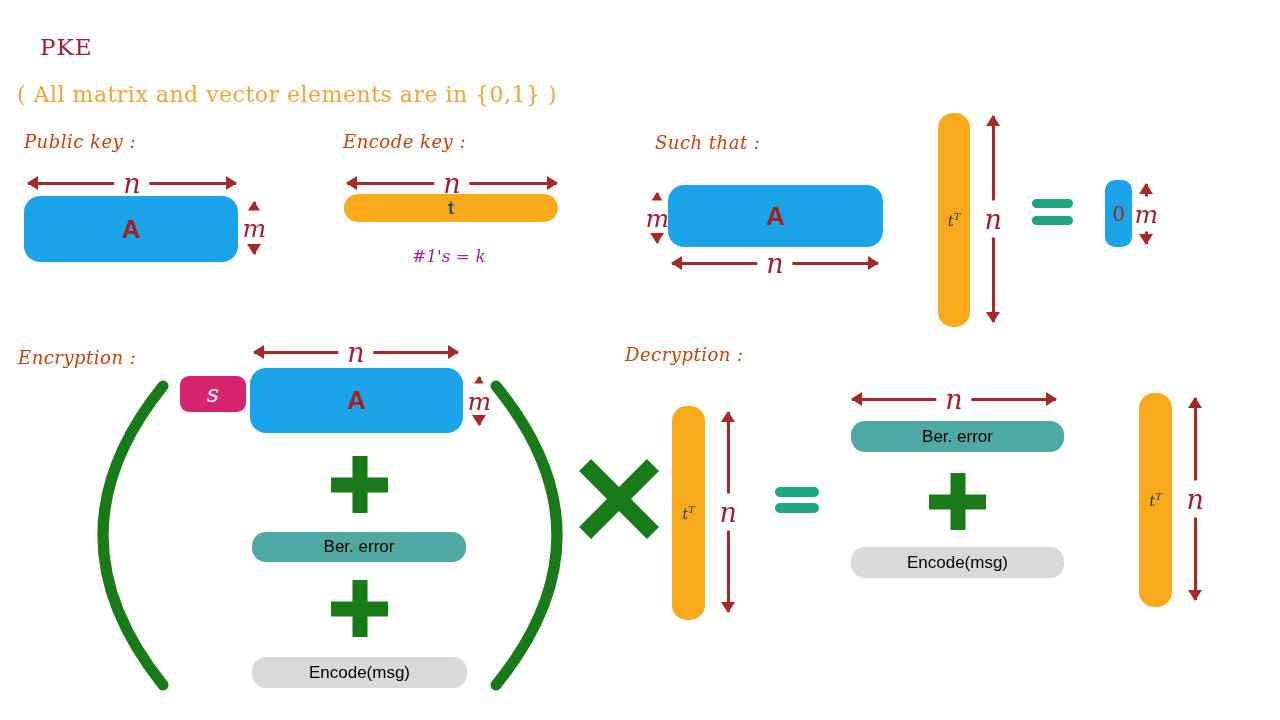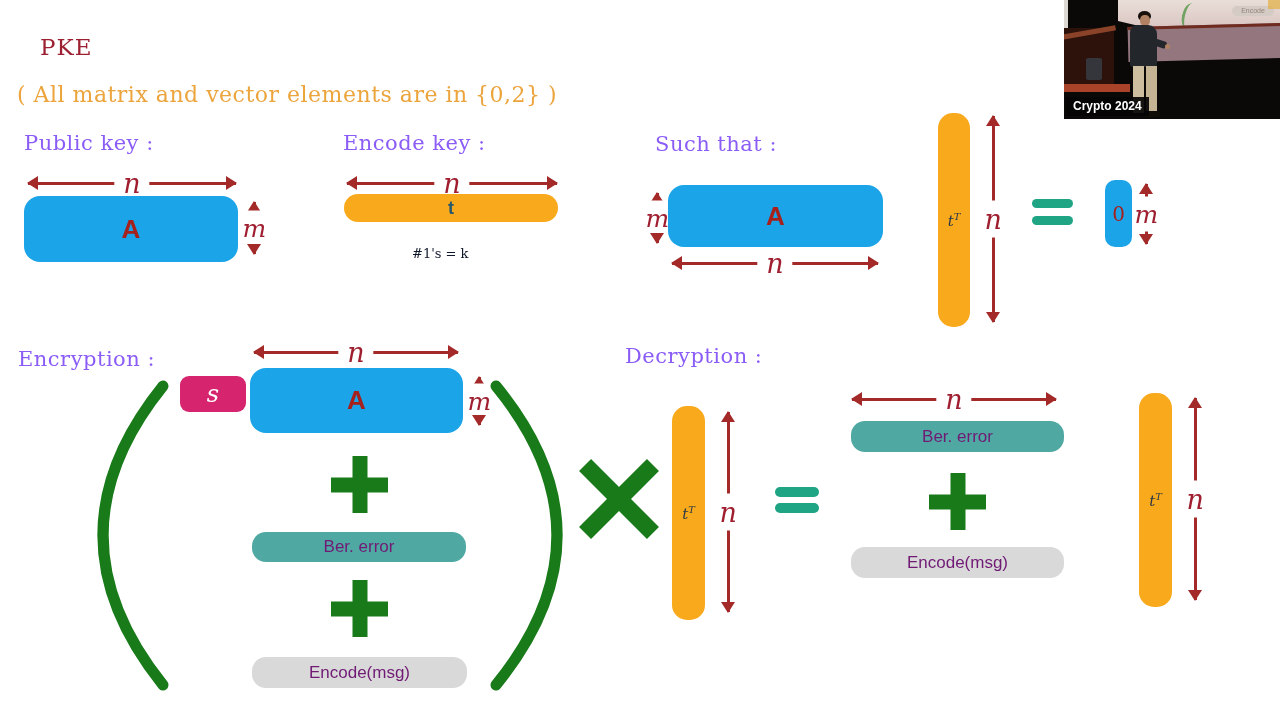--- a/index.html
+++ b/index.html
@@ -2,35 +2,35 @@
 <html><head>
 <meta charset="utf-8">
 <style>
   html,body{margin:0;padding:0;background:#fff;}
   #canvas{position:relative;width:1280px;height:720px;background:#ffffff;overflow:hidden;
           font-family:"DejaVu Serif",serif;}
 
   
   .title{position:absolute;font-size:23px;letter-spacing:1px;color:#9c2031;}
   .subtitle{position:absolute;font-size:22px;letter-spacing:.5px;color:#eca43c;}
-  .hdr{position:absolute;font-size:21px;letter-spacing:.5px;color:#8b5cf6;white-space:nowrap;}
-  .note{position:absolute;font-size:13px;color:#0f172a;}
+  .hdr{position:absolute;font-size:18px;letter-spacing:.5px;color:#c2410c;white-space:nowrap;font-style:italic;}
+  .note{position:absolute;font-size:17px;color:#a21caf;font-style:italic;}
 
   
   .box{position:absolute;display:flex;align-items:center;justify-content:center;}
   .blue{background:#1ba4e8;border-radius:16px;}
   .orangebar{background:#f9a91c;border-radius:14px;}
   .tealbox{background:#4fa9a2;border-radius:14px;}
   .graybox{background:#d9d9d9;border-radius:14px;}
   .sbox{background:#d6246e;border-radius:9px;}
   .Albl{font-family:"Liberation Sans",sans-serif;font-weight:600;font-size:26px;color:#a6201c;}
   .tlbl{font-family:"Liberation Sans",sans-serif;font-weight:700;font-size:18px;color:#27586b;}
   .zlbl{font-size:20px;color:#a6201c;}
   .slbl{font-style:italic;font-size:24px;color:#ffffff;}
-  .boxtxt{font-family:"Liberation Sans",sans-serif;font-size:17px;color:#701a75;}
+  .boxtxt{font-family:"Liberation Sans",sans-serif;font-size:17px;color:#000000;}
   .tT{font-style:italic;font-size:15px;color:#2b3a46;}
   .tT sup{font-size:10px;font-style:italic;}
 
   
   .harrow{position:absolute;height:2.5px;background:#a32a28;}
   .harrow::before{content:"";position:absolute;left:-1px;top:50%;transform:translateY(-50%);
     width:0;height:0;border:7px solid transparent;border-left:0;border-right:11px solid #a32a28;}
   .harrow::after{content:"";position:absolute;right:-1px;top:50%;transform:translateY(-50%);
     width:0;height:0;border:7px solid transparent;border-right:0;border-left:11px solid #a32a28;}
   .varrow{position:absolute;width:2.5px;background:#a32a28;}
@@ -83,21 +83,21 @@
   .v-shoe{position:absolute;left:80px;top:111px;width:16px;height:6px;background:#100c08;border-radius:2px;}
   .v-caption{position:absolute;left:2px;top:97px;background:rgba(5,5,5,.92);color:#fff;
     font-size:12px;font-weight:700;padding:2px 7px 3px;}
 </style>
 </head>
 <body>
 
 <div id="canvas">
 
   <div class="title" style="left:40px;top:34px">PKE</div>
-  <div class="subtitle" style="left:17px;top:82px">( All matrix and vector elements are in {0,2} )</div>
+  <div class="subtitle" style="left:17px;top:82px">( All matrix and vector elements are in {0,1} )</div>
 
   <div class="hdr" style="left:24px;top:131px">Public key :</div>
   <div class="harrow" style="left:28px;top:182px;width:208px">
     <span class="dim">n</span>
   </div>
   <div class="box blue" style="left:24px;top:196px;width:214px;height:66px">
     <span class="Albl">A</span>
   </div>
   <div class="varrow" style="left:253px;top:202px;height:52px">
     <span class="dim vdim">m</span>
@@ -192,35 +192,14 @@
     <span class="boxtxt">Encode(msg)</span>
   </div>
 
   <div class="box orangebar" style="left:1139px;top:393px;width:33px;height:214px;border-radius:15px">
     <span class="tT"><span>t</span><sup>T</sup></span>
   </div>
   <div class="varrow" style="left:1194px;top:398px;height:202px">
     <span class="dim vdim" style="font-size:27px">n</span>
   </div>
 
-  <div class="video">
-    <div class="v-sliver"></div>
-    <div class="v-screen"></div>
-    <div class="v-curve"></div>
-    <div class="v-chip">Encode</div>
-    <div class="v-corner"></div>
-    <div class="v-wall"></div>
-    <div class="v-podium"></div>
-    <div class="v-podium-top"></div>
-    <div class="v-equip"></div>
-    <div class="v-stage-edge"></div>
-    <div class="v-hair"></div>
-    <div class="v-face"></div>
-    <div class="v-torso"></div>
-    <div class="v-arm"></div>
-    <div class="v-hand"></div>
-    <div class="v-legL"></div>
-    <div class="v-legR"></div>
-    <div class="v-shoe"></div>
-    <div class="v-caption">Crypto 2024</div>
-  </div>
 
 </div>
 
 </body></html>

